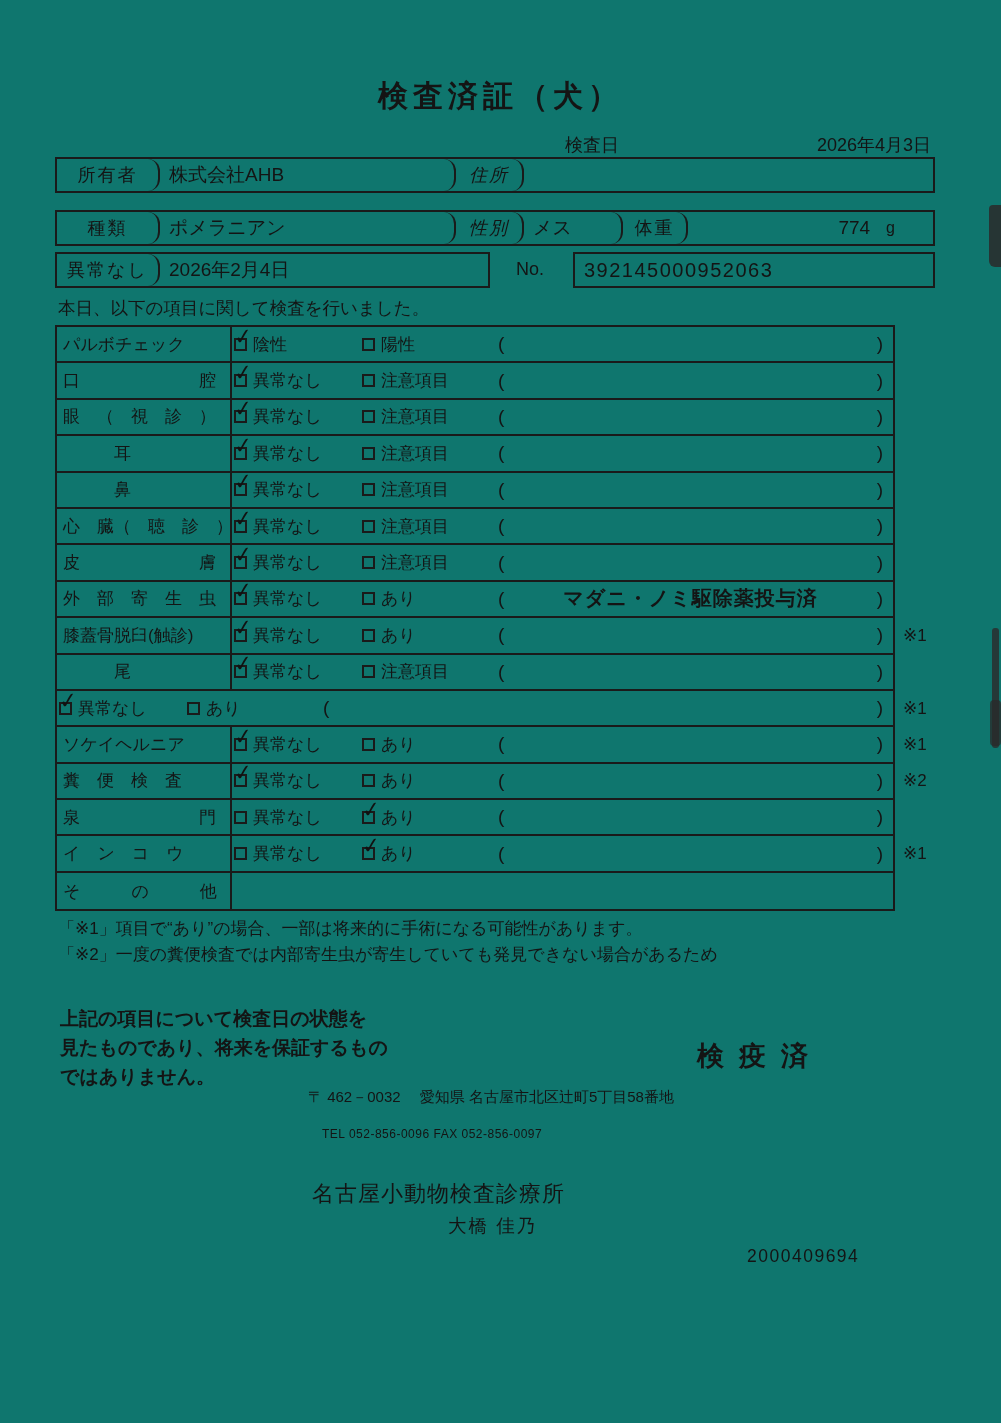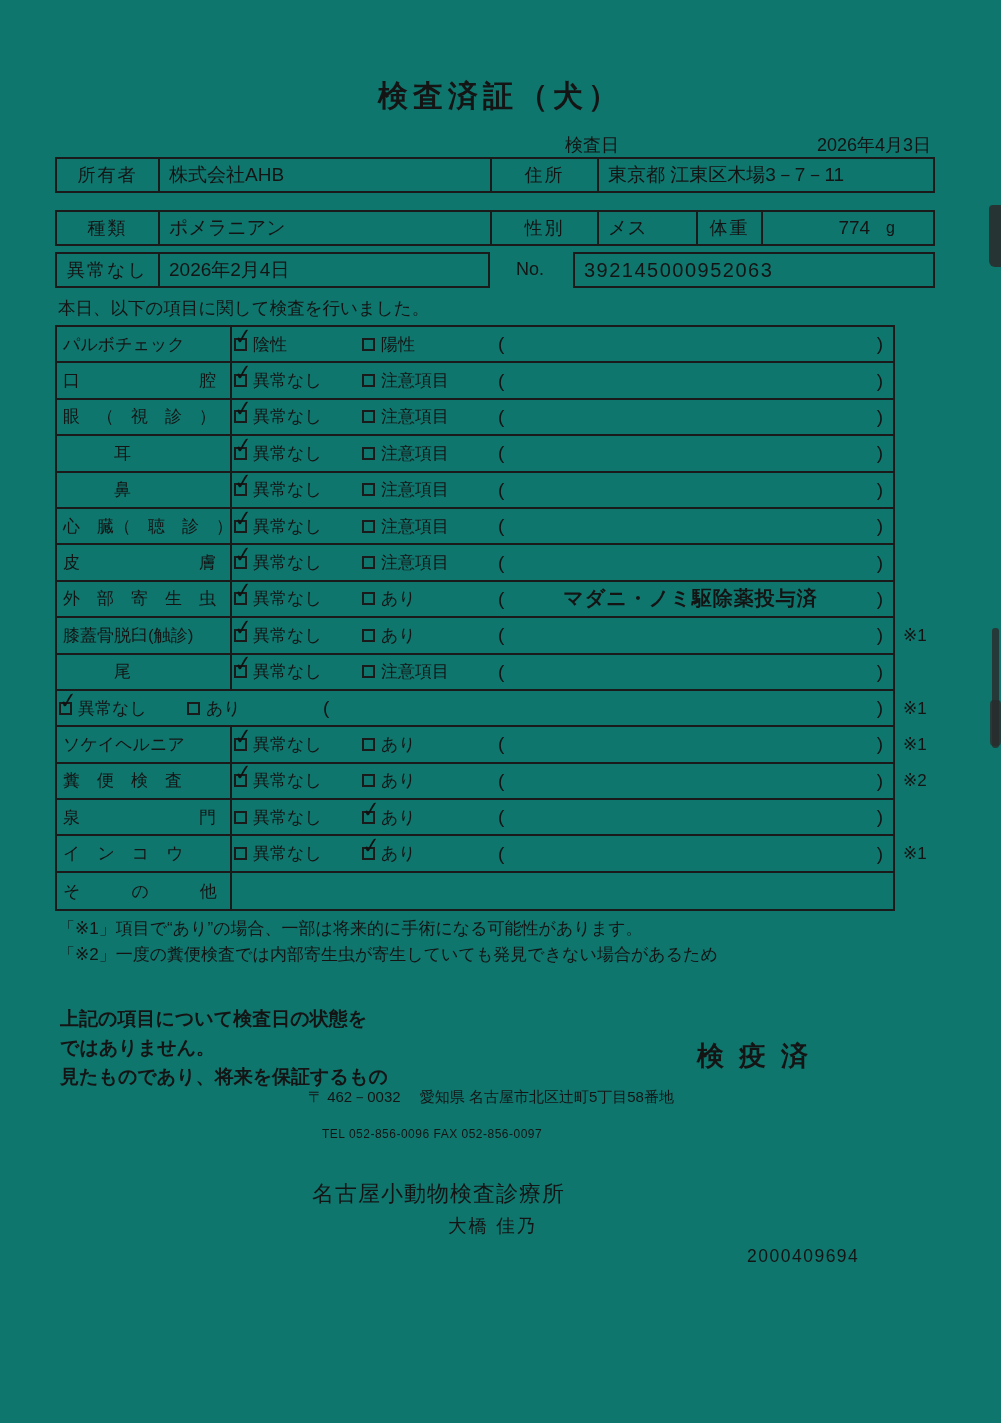--- a/index.html
+++ b/index.html
@@ -14,28 +14,28 @@
   .title {
     top:76px; left:0; width:100%; text-align:center;
     font-size:30px; font-weight:bold; letter-spacing:5px;
   }
   .date-line {
     top:133px; left:565px; width:366px; display:flex;
     justify-content:space-between; font-size:18px; align-items:baseline;
   }
   
   .ibox { border:2px solid #1a1a1a; display:flex; height:36px; }
-  .ibox .cell { display:flex; align-items:center; height:100%; }
+  .ibox .cell { display:flex; align-items:center; height:100%;border-radius:12px; }
   .ibox .lab { justify-content:center; font-size:18px; letter-spacing:2px; border-right:2px solid #1a1a1a; }
   .ibox .val { padding-left:9px; font-size:19px; }
   .box1 { top:157px; left:55px; width:880px; }
   .box2 { top:210px; left:55px; width:880px; }
   .box3 { top:252px; left:55px; width:435px; }
-  .w103 { width:103px; } .w332 { width:332px; border-right:2px solid #1a1a1a; }
-  .w83 { width:107px; } .flex1 { flex:1; }
+  .w103 { width:103px; } .w332 { width:296px; border-right:2px solid #1a1a1a; }
+  .w83 { width:68px;font-style:italic; } .flex1 { flex:1; }
   .w99 { width:99px; border-right:2px solid #1a1a1a; }
   .w65 { width:65px; }
   .weight-cell { flex:1; display:flex; align-items:center; justify-content:flex-end; padding-right:38px; font-size:19px; }
   .weight-cell .unit { margin-left:16px; font-size:16px; }
   .no-label { top:259px; left:516px; font-size:18px; }
   .no-box {
     top:252px; left:573px; width:362px; height:36px; border:2px solid #1a1a1a;
     display:flex; align-items:center; padding-left:9px;
     font-size:20px; letter-spacing:1.5px;
   }
@@ -87,21 +87,20 @@
 
   <div class="abs date-line">
     <span>検査日</span>
     <span>2026年4月3日</span>
   </div>
 
   <div class="abs ibox box1">
     <div class="cell lab w103">所有者</div>
     <div class="cell val w332">株式会社AHB</div>
     <div class="cell lab w83">住所</div>
-    <div class="cell val flex1">東京都 江東区木場3－7－11</div>
   </div>
 
   <div class="abs ibox box2">
     <div class="cell lab w103">種類</div>
     <div class="cell val w332">ポメラニアン</div>
     <div class="cell lab w83">性別</div>
     <div class="cell val w99">メス</div>
     <div class="cell lab w65">体重</div>
     <div class="cell weight-cell">
       <span>774</span>
@@ -424,22 +423,22 @@
       </div>
   </div>
 
   <div class="abs notes">
     <p>「※1」項目で“あり”の場合、一部は将来的に手術になる可能性があります。</p>
     <p>「※2」一度の糞便検査では内部寄生虫が寄生していても発見できない場合があるため</p>
   </div>
 
   <div class="abs disclaimer">
     <p>上記の項目について検査日の状態を</p>
+    <p>見たものであり、将来を保証するもの</p>
     <p>ではありません。</p>
-    <p>見たものであり、将来を保証するもの</p>
   </div>
 
   <div class="abs stamp">検疫済</div>
 
   <div class="abs addr">〒 462－0032　 愛知県 名古屋市北区辻町5丁目58番地</div>
   <div class="abs tel">TEL 052-856-0096   FAX 052-856-0097</div>
   <div class="abs clinic">名古屋小動物検査診療所</div>
   <div class="abs vet">大橋  佳乃</div>
   <div class="abs serial">2000409694</div>
 

